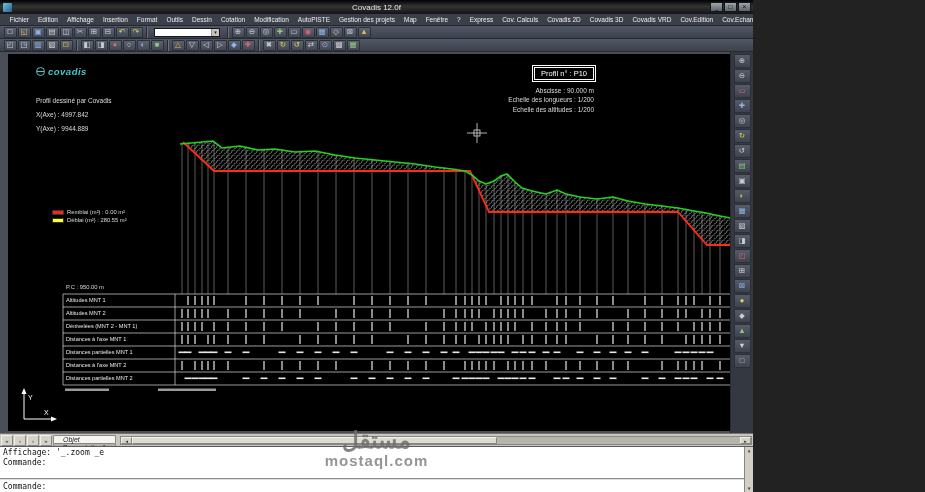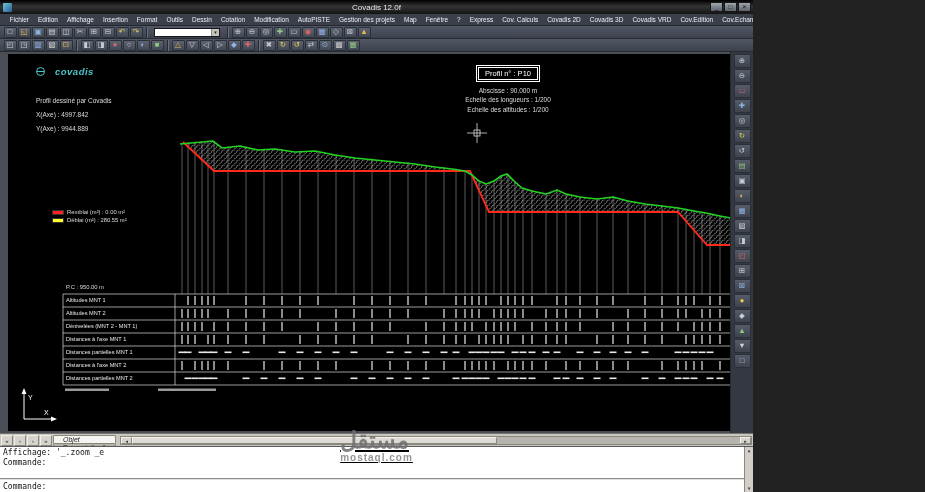--- a/index.html
+++ b/index.html
@@ -44,28 +44,28 @@
   #canvas { position:absolute; left:8px; top:2px; width:893px; height:377px;
     background:#000; overflow:hidden; cursor:crosshair; }
   #psvg { position:absolute; left:0; top:0; width:893px; height:377px; }
   #side-toolbar { position:absolute; right:0; top:0; bottom:0; width:23px;
     background:#343841; border-left:1px solid #262a31; display:flex;
     flex-direction:column; align-items:center; padding-top:2px; gap:1px; }
   .sbtn { width:17px; height:14px; border-radius:1px;
     background:linear-gradient(#555b68,#3e434e); border:1px solid #2b2f37;
     display:flex; align-items:center; justify-content:center; flex:0 0 auto; }
   
-  #logo { position:absolute; left:28px; top:12px; display:flex; align-items:center; gap:10px; }
+  #logo { position:absolute; left:28px; top:12px; display:flex; align-items:center; gap:3px; }
   #logo-icon { width:9px; height:9px; border:1.5px solid #49c7cc; border-radius:50%;
     background:linear-gradient(transparent 40%, #49c7cc 40% 60%, transparent 60%); }
   #logo-text { color:#49c7cc; font-size:9.5px; font-weight:bold; font-style:italic;
     letter-spacing:0.5px; }
   .anno { position:absolute; left:28px; color:#dcdcdc; font-size:6.5px; white-space:nowrap; }
   #anno-drawnby { top:43px; } #anno-x { top:57px; } #anno-y { top:71px; }
-  #pheader { position:absolute; left:405px; top:8px; width:190px; text-align:center; color:#dcdcdc; }
+  #pheader { position:absolute; left:396px; top:8px; width:190px; text-align:right; color:#dcdcdc; }
   #profil-box { display:inline-block; border:1px solid #fff; outline:1px solid #fff;
     outline-offset:1.5px; padding:1px 6px; font-size:7.5px; color:#fff; background:#000;
     margin-bottom:4px; }
   .hline { font-size:6.5px; margin-top:2.5px; white-space:nowrap; }
   #legend { position:absolute; left:44px; top:155px; }
   .legend-row { display:flex; align-items:center; gap:3px; margin-bottom:2px; }
   .swatch { width:12px; height:5px; display:inline-block; border:0.5px solid #333; }
   .legend-label { font-size:5.8px; color:#dcdcdc; white-space:nowrap; }
   #pc-label { position:absolute; left:58px; top:230px; font-size:5.8px; color:#dcdcdc; }
   .row-label { position:absolute; font-size:5.6px; color:#e8e8e8; white-space:nowrap; }
@@ -95,23 +95,23 @@
   .cmd-line { font-size:8px; line-height:10.3px; padding:0 3px; color:#111; white-space:pre; }
   #cmd-prompt-line { position:absolute; left:0; right:9px; bottom:0; height:11px;
     font-size:8px; line-height:11px; padding:0 3px; color:#111; }
   #cmd-scroll { position:absolute; right:0; top:0; bottom:0; width:9px;
     background:#d2cfc9; border-left:1px solid #8a877f; }
   .cs-arrow { position:absolute; left:0; right:0; top:1px; text-align:center;
     font-size:4.5px; color:#444; }
   .cs-arrow.bottom { top:auto; bottom:1px; }
   
   #watermark { position:absolute; left:50%; top:428px; transform:translateX(-50%);
-    z-index:60; pointer-events:none;text-decoration:underline; }
+    z-index:60; text-align:center; pointer-events:none; }
   #wm-ar { font-size:23px; font-weight:bold; color:rgba(110,110,110,0.85); line-height:1.05; }
-  #wm-en { font-size:10px; font-weight:bold; color:rgba(130,130,130,0.85); letter-spacing:1px; }
+  #wm-en { font-size:15px; font-weight:bold; color:rgba(130,130,130,0.85); letter-spacing:1px; }
 </style>
 </head>
 <body>
 
 <div id="app">
 
   <div id="titlebar">
     <span id="app-icon"></span>
     <span id="window-title">Covadis 12.0f</span>
     <span id="win-controls">

